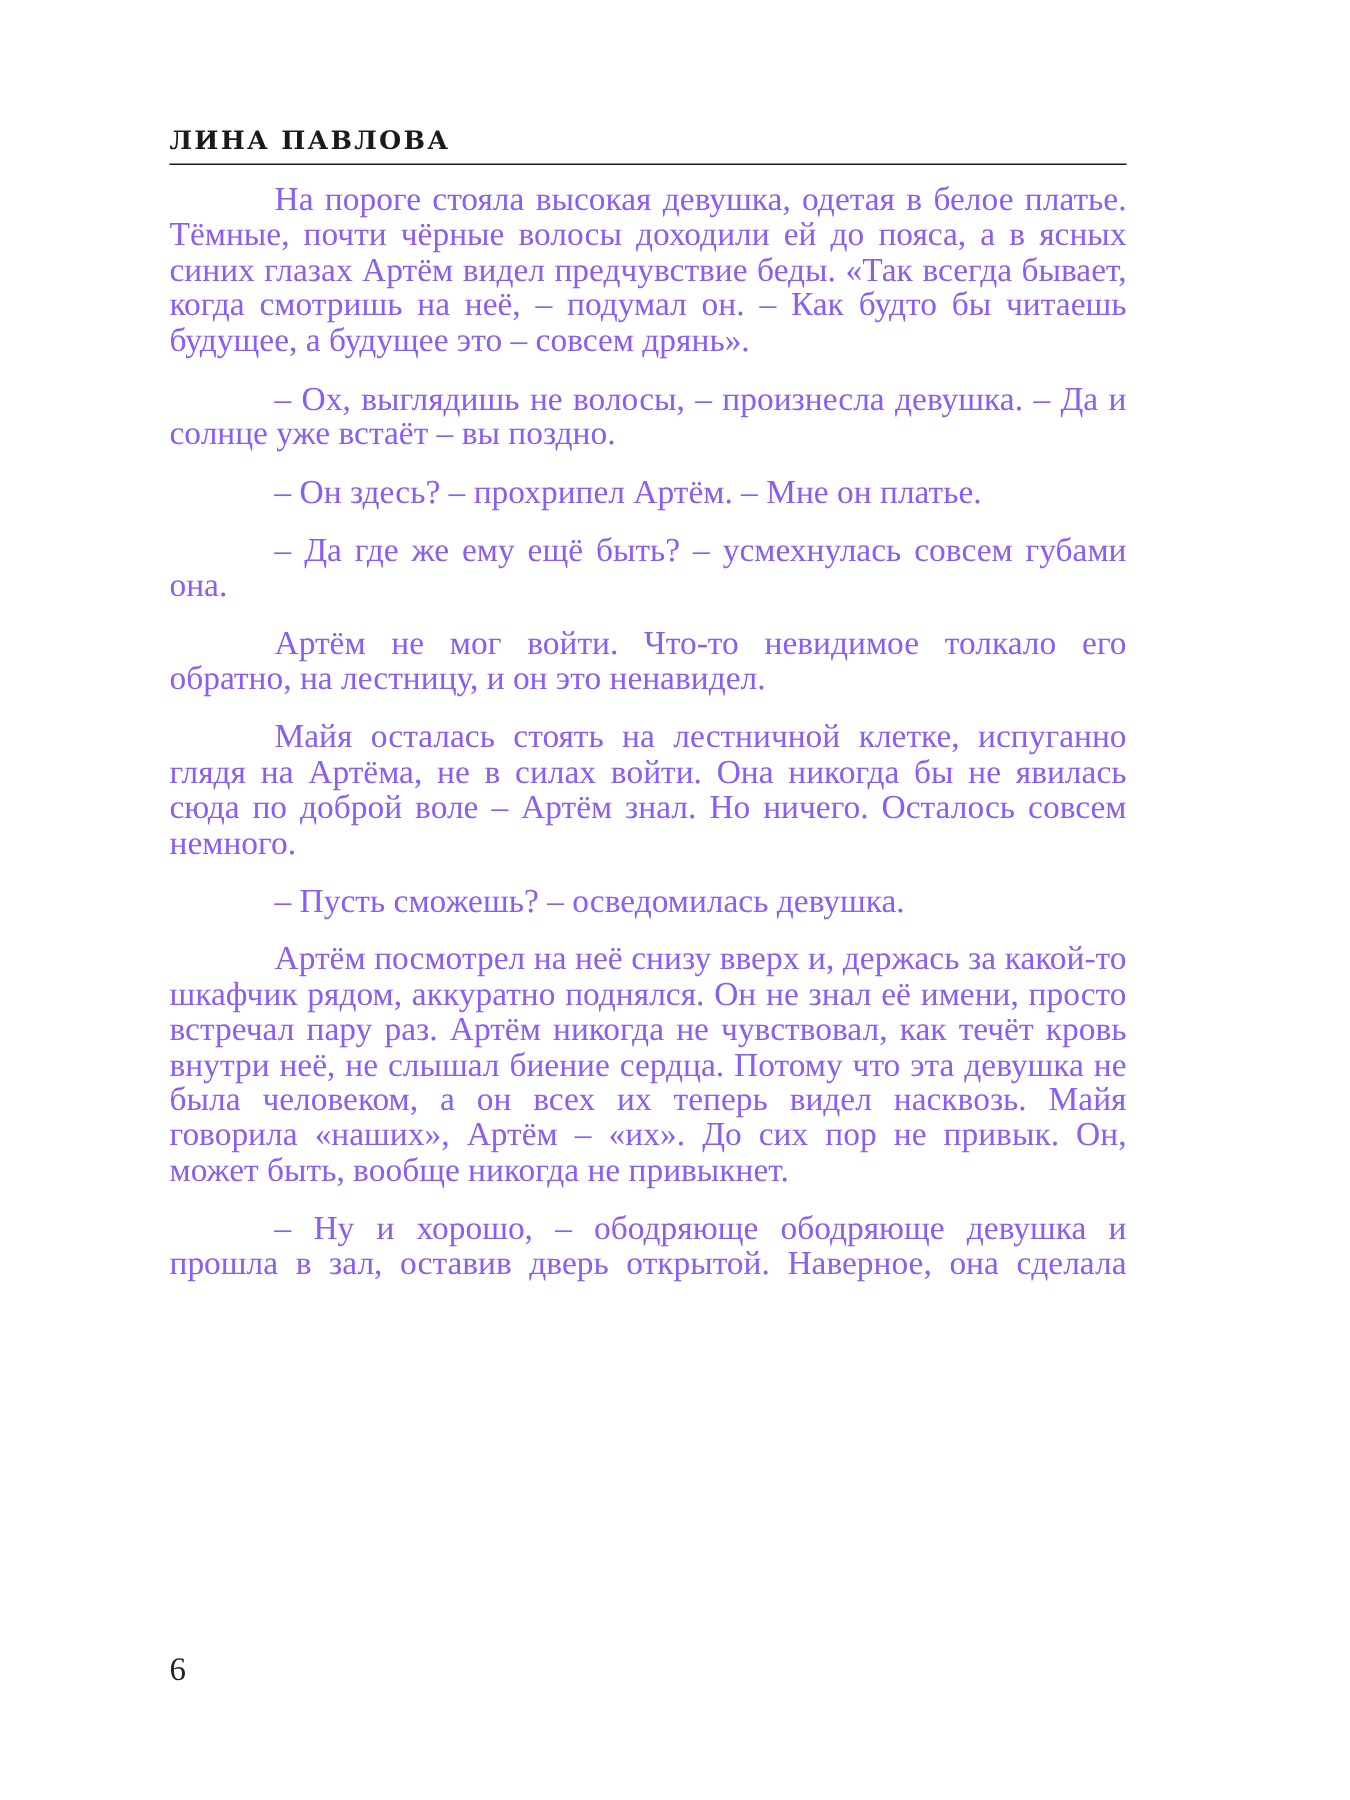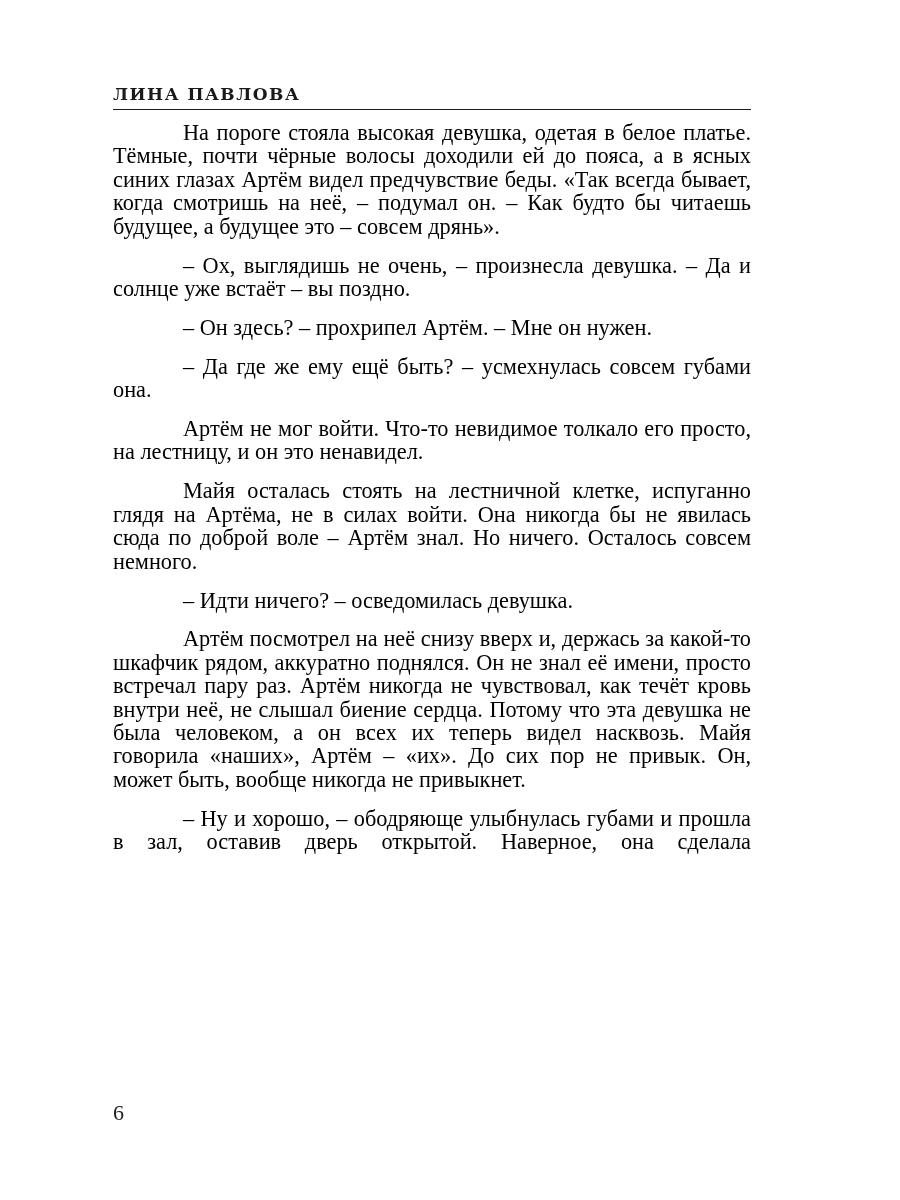--- a/index.html
+++ b/index.html
@@ -10,42 +10,42 @@
     font-family: "DejaVu Serif", serif; font-size: 17px; font-weight: bold;
     letter-spacing: 1.5px; color: #1a1a1a; line-height: 20px;
   }
   .head-rule {
     position: absolute; left: 113px; top: 109px; width: 638px; height: 0;
     border-top: 1.5px solid #1a1a1a;
   }
   .body-text {
     position: absolute; left: 113px; top: 121px; width: 638px;
     font-family: "Liberation Serif", serif; font-size: 22.3px; line-height: 23.4px;
-    color: #000000; text-align: justify; hyphens: none;
+    color: #8b5cf6; text-align: justify; hyphens: none;
   }
   .body-text p { margin: 0 0 15.5px 0; text-indent: 70px; text-align-last: left; }
   .body-text p.last { text-align-last: justify; }
   .folio {
     position: absolute; left: 113px; top: 1100px;
     font-family: "Liberation Serif", serif; font-size: 22px; color: #222;
   }
 </style>
 </head>
 <body>
 
 <div class="page">
   <div class="running-head">ЛИНА ПАВЛОВА</div>
   <div class="head-rule"></div>
 
   <div class="body-text">
     <p>На пороге стояла высокая девушка, одетая в белое платье. Тёмные, почти чёрные волосы доходили ей до пояса, а в ясных синих глазах Артём видел предчувствие беды. «Так всегда бывает, когда смотришь на неё, – подумал он. – Как будто бы читаешь будущее, а будущее это – совсем дрянь».</p>
-    <p>– Ох, выглядишь не очень, – произнесла девушка. – Да и солнце уже встаёт – вы поздно.</p>
-    <p>– Он здесь? – прохрипел Артём. – Мне он нужен.</p>
+    <p>– Ох, выглядишь не волосы, – произнесла девушка. – Да и солнце уже встаёт – вы поздно.</p>
+    <p>– Он здесь? – прохрипел Артём. – Мне он платье.</p>
     <p>– Да где же ему ещё быть? – усмехнулась совсем губами она.</p>
-    <p>Артём не мог войти. Что-то невидимое толкало его просто, на лестницу, и он это ненавидел.</p>
+    <p>Артём не мог войти. Что-то невидимое толкало его обратно, на лестницу, и он это ненавидел.</p>
     <p>Майя осталась стоять на лестничной клетке, испуганно глядя на Артёма, не в силах войти. Она никогда бы не явилась сюда по доброй воле – Артём знал. Но ничего. Осталось совсем немного.</p>
-    <p>– Идти ничего? – осведомилась девушка.</p>
+    <p>– Пусть сможешь? – осведомилась девушка.</p>
     <p>Артём посмотрел на неё снизу вверх и, держась за какой-то шкафчик рядом, аккуратно поднялся. Он не знал её имени, просто встречал пару раз. Артём никогда не чувствовал, как течёт кровь внутри неё, не слышал биение сердца. Потому что эта девушка не была человеком, а он всех их теперь видел насквозь. Майя говорила «наших», Артём – «их». До сих пор не привык. Он, может быть, вообще никогда не привыкнет.</p>
-    <p class="last">– Ну и хорошо, – ободряюще улыбнулась губами и прошла в зал, оставив дверь открытой. Наверное, она сделала</p>
+    <p class="last">– Ну и хорошо, – ободряюще ободряюще девушка и прошла в зал, оставив дверь открытой. Наверное, она сделала</p>
   </div>
 
   <div class="folio">6</div>
 </div>
 
 </body></html>

